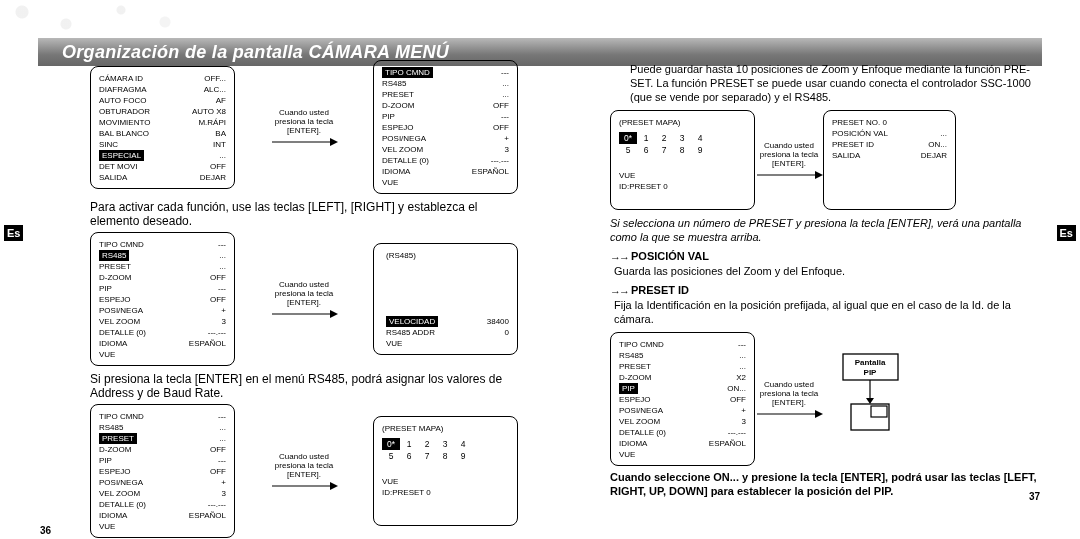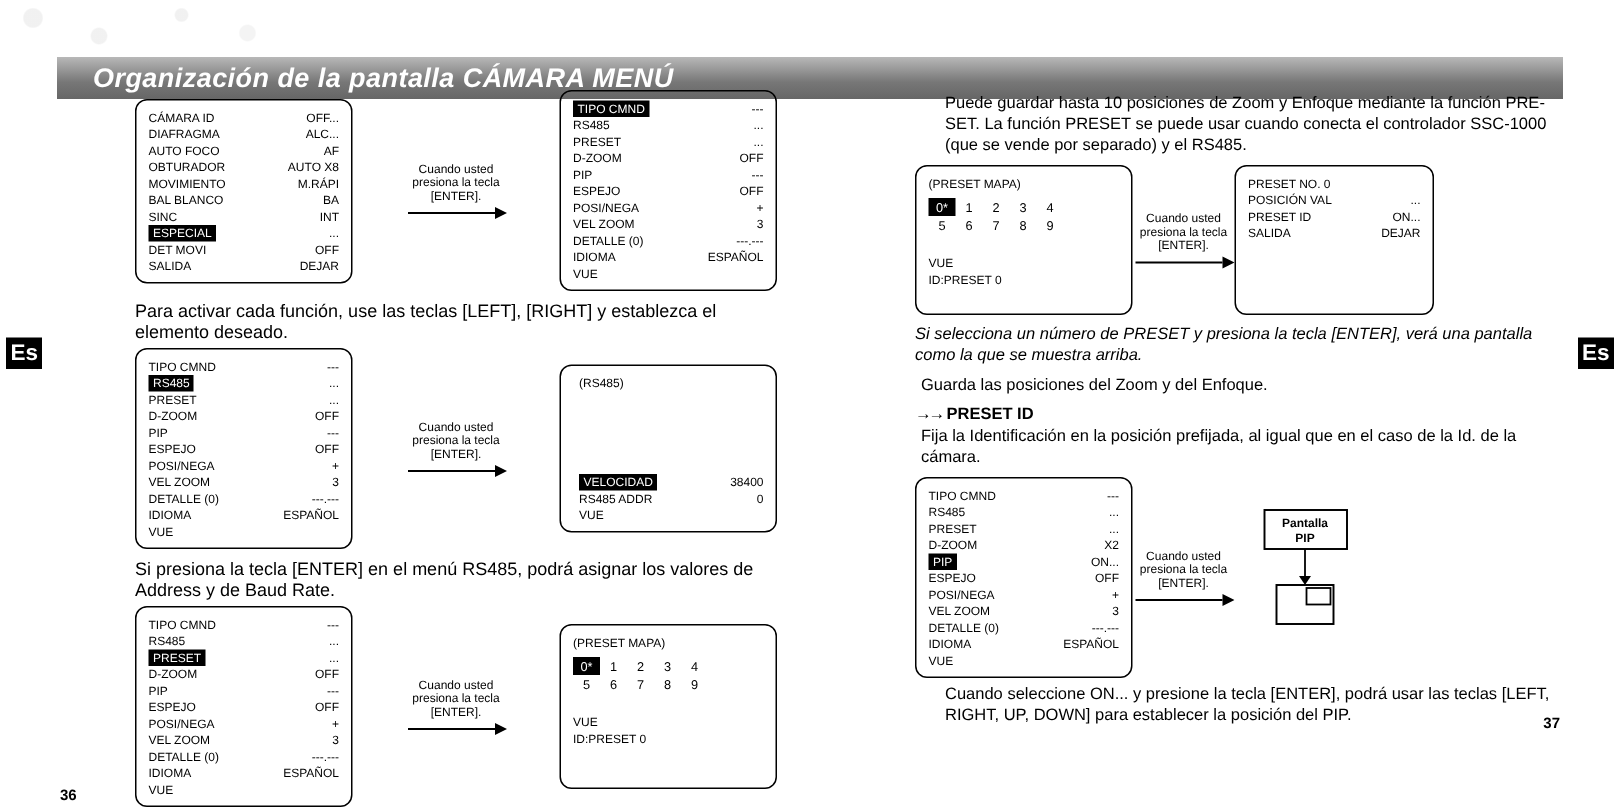--- a/index.html
+++ b/index.html
@@ -3,21 +3,21 @@
 <meta charset="utf-8">
 <style>
   * { box-sizing: border-box; margin: 0; padding: 0; }
   body { font-family: Arial, Helvetica, sans-serif; font-size: 10px; color: #000; background: #fff; width: 1080px; height: 539px; position: relative; }
   .watermark { position: absolute; top: 0; left: 0; width: 220px; height: 40px; background: radial-gradient(circle at 10% 30%, rgba(200,200,200,0.25) 6px, transparent 7px), radial-gradient(circle at 30% 60%, rgba(200,200,200,0.25) 5px, transparent 6px), radial-gradient(circle at 55% 25%, rgba(200,200,200,0.25) 4px, transparent 5px), radial-gradient(circle at 75% 55%, rgba(200,200,200,0.2) 5px, transparent 6px); }
   .title-bar { position: absolute; top: 38px; left: 38px; right: 38px; height: 28px; background: linear-gradient(to bottom, #b8b8b8 0%, #777 60%, #666 100%); display: flex; align-items: center; padding-left: 24px; }
   .title-bar span { color: #fff; font-size: 18px; font-weight: bold; font-style: italic; letter-spacing: .3px; }
   .page { position: absolute; top: 60px; width: 490px; }
   .page.left { left: 40px; }
   .page.right { right: 40px; }
-  .es-tab { position: absolute; background:#000; color:#fff; font-size:15px; padding:2px 3px; font-weight:bold; }
+  .es-tab { position: absolute; background:#000; color:#fff; font-size:11px; padding:2px 3px; font-weight:bold; }
   .panel { border:1.3px solid #000; border-radius:8px; padding:6px 8px 5px 8px; display:inline-block; vertical-align:top; }
   .panel-row { display:flex; justify-content:space-between; font-size:8px; line-height:11px; white-space:nowrap; }
   .panel-row .lbl { min-width:60px; }
   .hl { background:#000; color:#fff; padding:0 3px; display:inline-block; }
   .arrow-box { display:inline-block; vertical-align:middle; width:68px; position:relative; text-align:center; }
   .arrow-box .cap { font-size:8px; line-height:9px; margin-bottom:2px; }
   .arrow-line { position:relative; height:10px; }
   .arrow-line svg { width:68px; height:10px; }
   .body-text { font-size:12px; line-height:14px; margin:6px 0 4px 50px; max-width:420px; }
   .body-text-r { font-size:11px; line-height:14px; margin:2px 0 6px 0; }
@@ -363,20 +363,21 @@
         </div>
         <div class="panel-row">
           <span class="lbl">SALIDA</span>
           <span>DEJAR</span>
         </div>
       </div>
   </div>
   <div class="body-text-r" style="margin-left:60px; margin-top:6px;font-style:italic;">Si selecciona un número de PRESET y presiona la tecla [ENTER], verá una pantalla como la que se muestra arriba.</div>
 
   <div class="indent">
+    <div class="bullet-h"><span class="arrows">→→</span><span>POSICIÓN VAL</span></div>
     <div class="body-text-r" style="margin-left:4px;">Guarda las posiciones del Zoom y del Enfoque.</div>
     <div class="bullet-h"><span class="arrows">→→</span><span>PRESET ID</span></div>
     <div class="body-text-r" style="margin-left:4px;">Fija la Identificación en la posición prefijada, al igual que en el caso de la Id. de la cámara.</div>
   </div>
 
   <div class="row-panels-r" style="margin-top:2px;">
     <div class="panel" style="width:145px;" id="panel-p9">
         <div class="panel-row">
           <span class="lbl">TIPO CMND</span>
           <span>---</span>
@@ -434,15 +435,15 @@
         <rect x="20" y="6" width="55" height="26" fill="#fff" stroke="#000" stroke-width="1.3" rx="0"></rect>
         <text x="47" y="17" font-size="8" font-weight="bold" text-anchor="middle">Pantalla</text>
         <text x="47" y="27" font-size="8" font-weight="bold" text-anchor="middle">PIP</text>
         <line x1="47" y1="32" x2="47" y2="52" stroke="#000" stroke-width="1.2"></line>
         <polygon points="47,56 43,50 51,50" fill="#000"></polygon>
         <rect x="28" y="56" width="38" height="26" fill="#fff" stroke="#000" stroke-width="1.3"></rect>
         <rect x="48" y="58" width="16" height="11" fill="#fff" stroke="#000" stroke-width="1.2"></rect>
       </svg>
     </div>
   </div>
-  <div class="body-text-r" style="margin-left:80px; margin-top:4px;">Cuando seleccione ON... y presione la tecla [ENTER], podrá usar las teclas [LEFT, RIGHT, UP, DOWN] para establecer la posición del PIP.</div>
+  <div class="body-text-r" style="margin-left:60px; margin-top:4px;font-weight:bold;">Cuando seleccione ON... y presione la tecla [ENTER], podrá usar las teclas [LEFT, RIGHT, UP, DOWN] para establecer la posición del PIP.</div>
   <div class="pagenum" style="right:0;">37</div>
 </div>
 
 </body></html>

